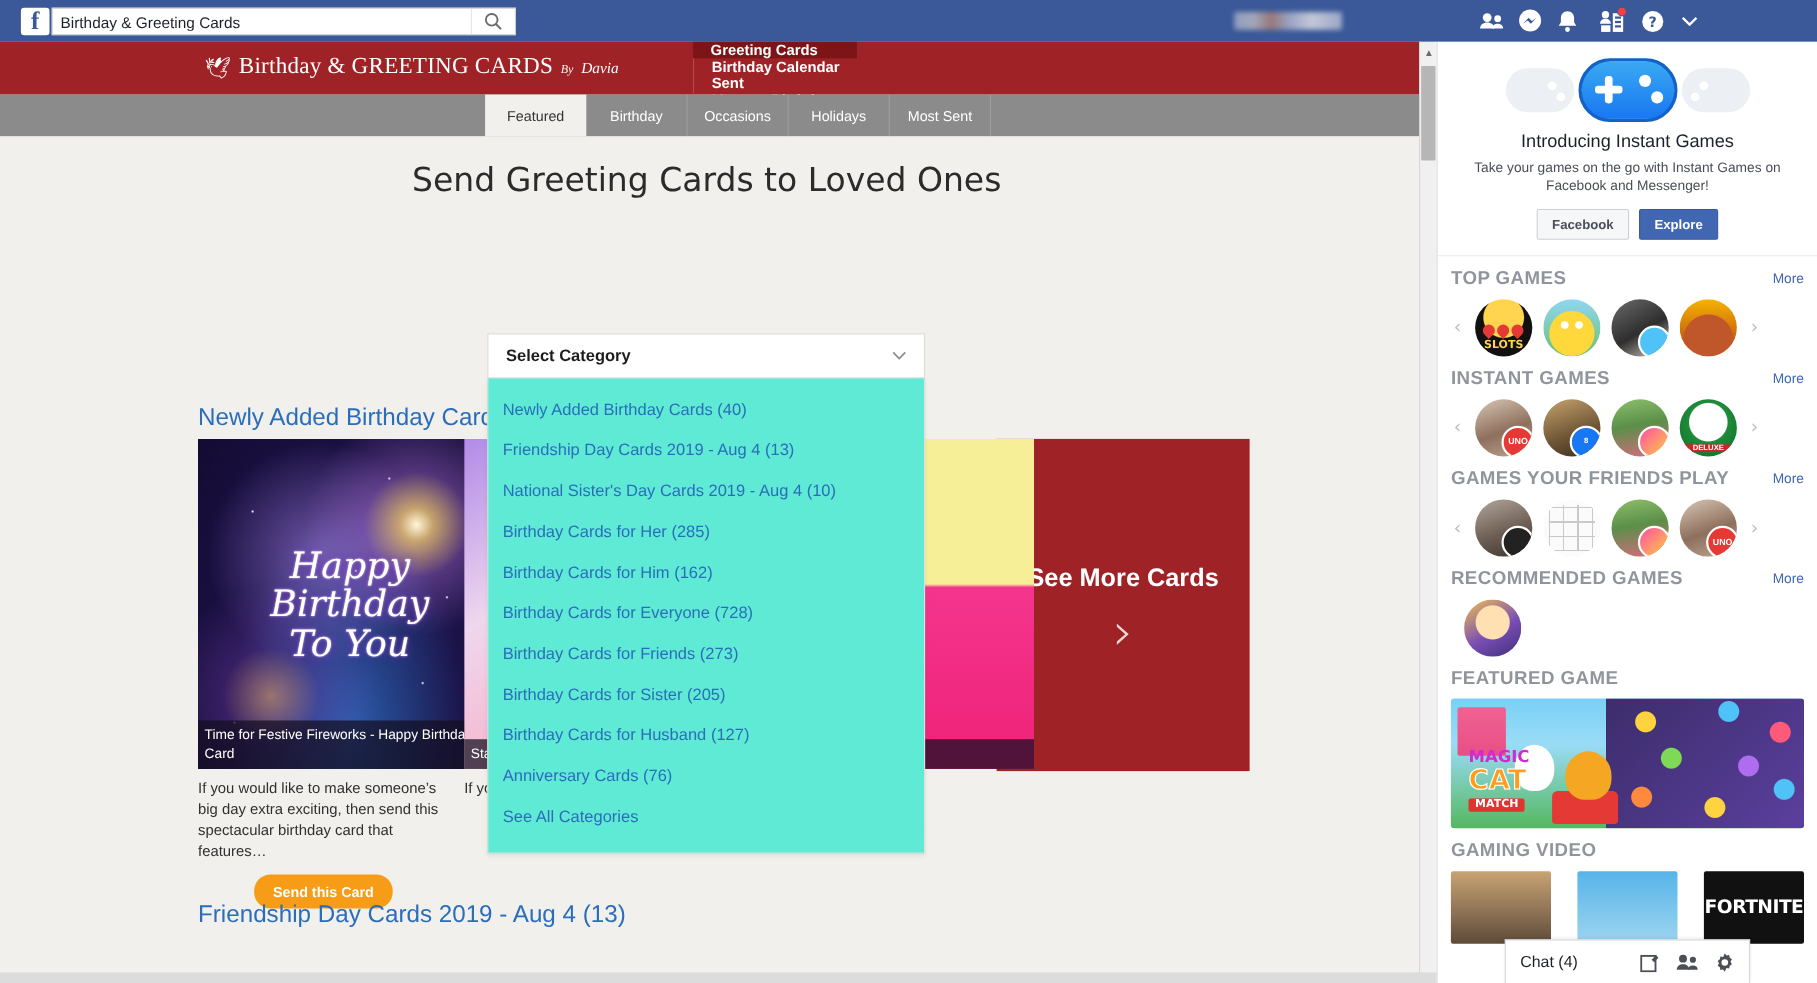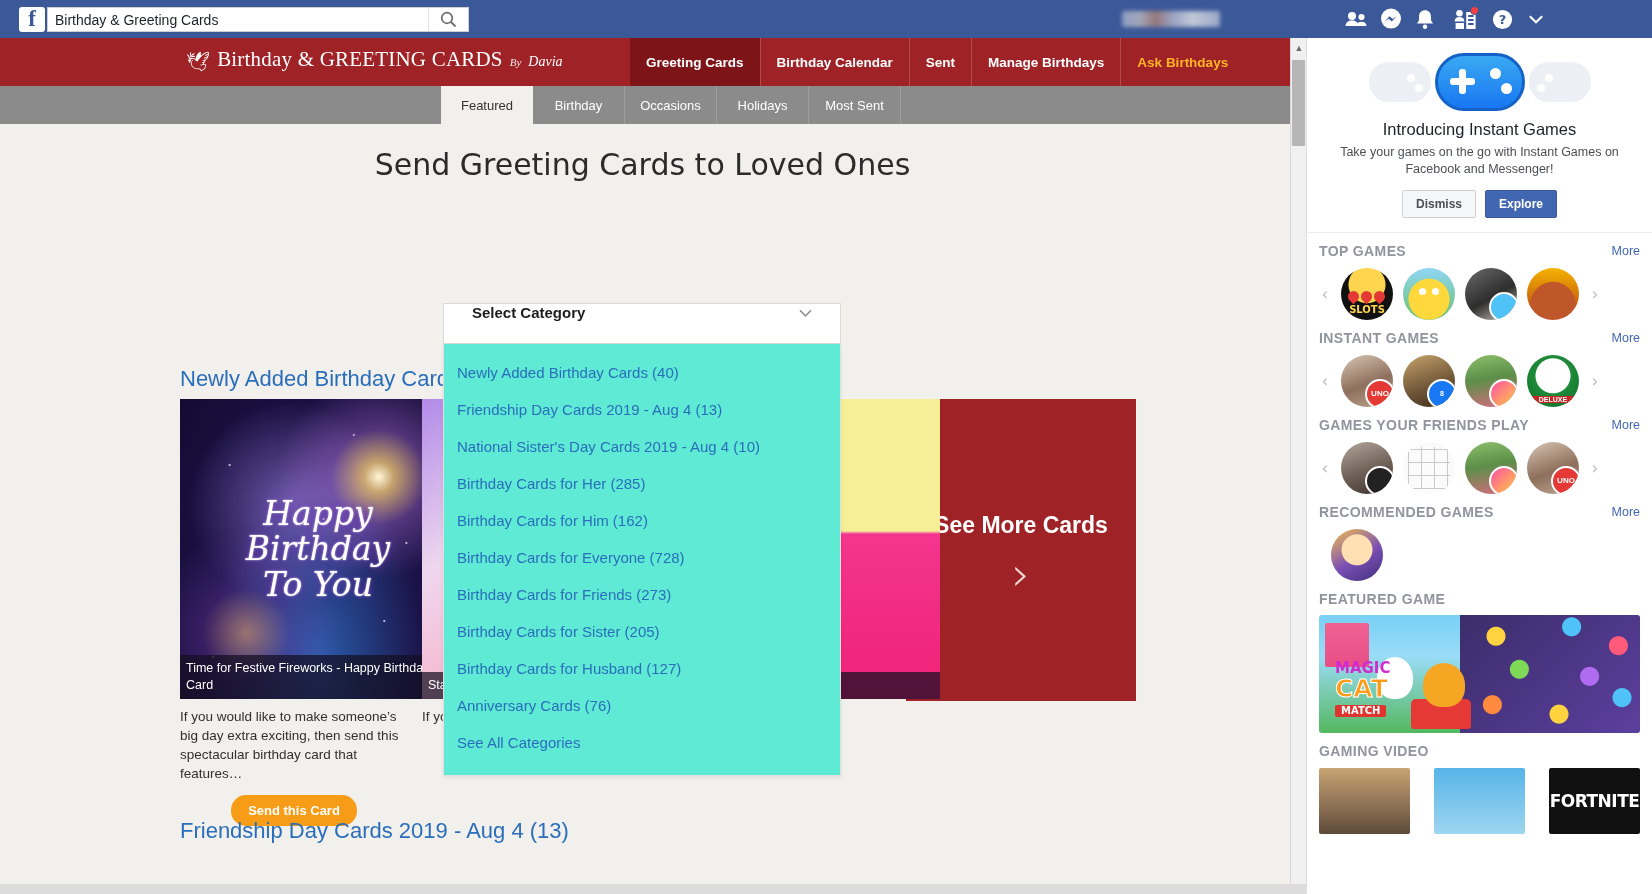--- a/index.html
+++ b/index.html
@@ -181,22 +181,22 @@
     width:100%; height:100%;
     background:
       radial-gradient(circle at 46% 14%, #ef2b7d 0 26px, transparent 27px),
       linear-gradient(180deg,#f6ef97 0%, #f6ef97 44%, #f4358e 45%, #ef2177 100%);
   }
 
   
   .dd-wrap { position:absolute; left:443px; top:303px; width:398px; z-index:40; }
   .dd-head {
     height:41px; background:#fff; border:1px solid #ddd9d4;
-    display:flex; justify-content:space-between;
-    padding:0 28px; cursor:pointer;
+    display:flex; align-items:center; justify-content:space-between;
+    padding:0 16px; cursor:pointer;
   }
   .dd-head span.lbl { font-size:15px; font-weight:bold; color:#1d1d1d; }
   .dd-list {
     background:#5eead4; border:1px solid #e3e0dc; border-top:none;
     padding:10px 0 14px; box-shadow:0 2px 4px rgba(0,0,0,.07);
   }
   .dd-list a {
     display:block; padding:8px 13px; font-size:15px; color:#2a6ebb;
     text-decoration:none; line-height:21px;
   }
@@ -244,21 +244,21 @@
   .promo .btns { margin-top:12px; display:flex; justify-content:center; gap:9px; }
   .promo .btns button {
     font-size:12px; font-weight:bold; padding:6px 13px; border-radius:2px; cursor:pointer;
     font-family:"Liberation Sans", sans-serif;
   }
   .btn-dismiss { background:#f6f7f9; border:1px solid #ccd0d5; color:#4b4f56; }
   .btn-explore { background:#4267b2; border:1px solid #3b5998; color:#fff; }
 
   .rail-sec { padding:10px 12px 2px; position:relative; }
   .rail-sec .hdr { display:flex; justify-content:space-between; align-items:center; }
-  .rail-sec .hdr .t { font-size:14px; font-weight:bold; color:#90949c; letter-spacing:.4px; }
+  .rail-sec .hdr .t { font-size:17px; font-weight:bold; color:#90949c; letter-spacing:.4px; }
   .rail-sec .hdr .m { font-size:12.5px; color:#4267b2; cursor:pointer; }
   .row-games { display:flex; align-items:center; gap:10px; margin-top:7px; padding:0 12px; }
   .chev {
     width:12px; color:#b9bdc4; font-size:17px; cursor:pointer; flex:none; text-align:center;
     font-family:"DejaVu Sans", sans-serif;
   }
   .g { width:52px; height:52px; border-radius:50%; overflow:hidden; position:relative; flex:none; cursor:pointer; }
   .g .ov {
     position:absolute; right:-2px; bottom:-2px; width:30px; height:30px;
     border-radius:50%; border:2px solid #fff; overflow:hidden;
@@ -386,21 +386,21 @@
   </div>
 
   <div class="site-header">
     <div class="brand">
       <span class="bird">🕊</span>
       <span class="b1">Birthday &amp; GREETING CARDS</span>
       <span class="b2">By</span>
       <span class="b3">Davia</span>
     </div>
   </div>
-  <div class="hnav" style="left:630px;">
+  <div class="hnav" style="left:630px;flex-direction:column;">
     <a href="#" class="active">Greeting Cards</a>
     <a href="#">Birthday Calendar</a>
     <a href="#">Sent</a>
     <a href="#">Manage Birthdays</a>
     <a href="#" class="accent">Ask Birthdays</a>
   </div>
 
   <div class="subnav">
     <div class="inner">
       <a href="#" class="active">Featured</a>
@@ -504,21 +504,21 @@
             <span class="d2"></span>
         </div>
         <div class="pad right">
           <span class="dot da"></span>
             <span class="dot db"></span>
         </div>
       </div>
       <h3>Introducing Instant Games</h3>
       <p>Take your games on the go with Instant Games on Facebook and Messenger!</p>
       <div class="btns">
-        <button class="btn-dismiss">Dismiss</button>
+        <button class="btn-dismiss">Facebook</button>
         <button class="btn-explore">Explore</button>
       </div>
     </div>
 
     <div class="rail-sec">
       <div class="hdr">
         <span class="t">TOP GAMES</span>
         <span class="m">More</span>
       </div>
     </div>
@@ -626,16 +626,41 @@
     </div>
     <div class="vids">
       <div class="vid v1"></div>
       <div class="vid v2"></div>
       <div class="vid v3">
         <span>FORTNITE</span>
       </div>
     </div>
   </div>
 
+  <div class="chatbar">
+    <span class="ct">Chat (4)</span>
+    <span class="ci">
+      <span>
+        <svg width="18" height="18" viewBox="0 0 18 18">
+            <rect x="1" y="3" width="13" height="14" fill="none" stroke="#4b4f56" stroke-width="1.7"></rect>
+            <path d="M10.5 6.5L14.5 2.5l2.2 2.2-4 4z" fill="#4b4f56"></path>
+          </svg>
+      </span>
+      <span>
+        <svg width="20" height="16" viewBox="0 0 20 16">
+            <circle cx="6" cy="4.5" r="3.6" fill="#4b4f56"></circle>
+            <path d="M0.3 14.6c0-3.2 2.6-5 5.7-5s5.7 1.8 5.7 5z" fill="#4b4f56"></path>
+            <circle cx="15" cy="5.5" r="2.8" fill="#4b4f56"></circle>
+            <path d="M10.6 14.6c0-2.5 2-3.8 4.4-3.8s4.4 1.3 4.4 3.8z" fill="#4b4f56"></path>
+          </svg>
+      </span>
+      <span>
+        <svg width="18" height="18" viewBox="0 0 18 18">
+            <path d="M9 0.6l1.5 2 2.5-.5.5 2.5 2 1.5-1.3 2.2 1.3 2.2-2 1.5-.5 2.5-2.5-.5L9 17.4l-1.5-2-2.5.5-.5-2.5-2-1.5 1.3-2.2L2.5 7.6l2-1.5.5-2.5 2.5.5z" fill="#4b4f56"></path>
+            <circle cx="9" cy="9" r="3" fill="#fff"></circle>
+          </svg>
+      </span>
+    </span>
+  </div>
 
   <div class="taskbar-strip"></div>
 
 </div>
 
 </body></html>

